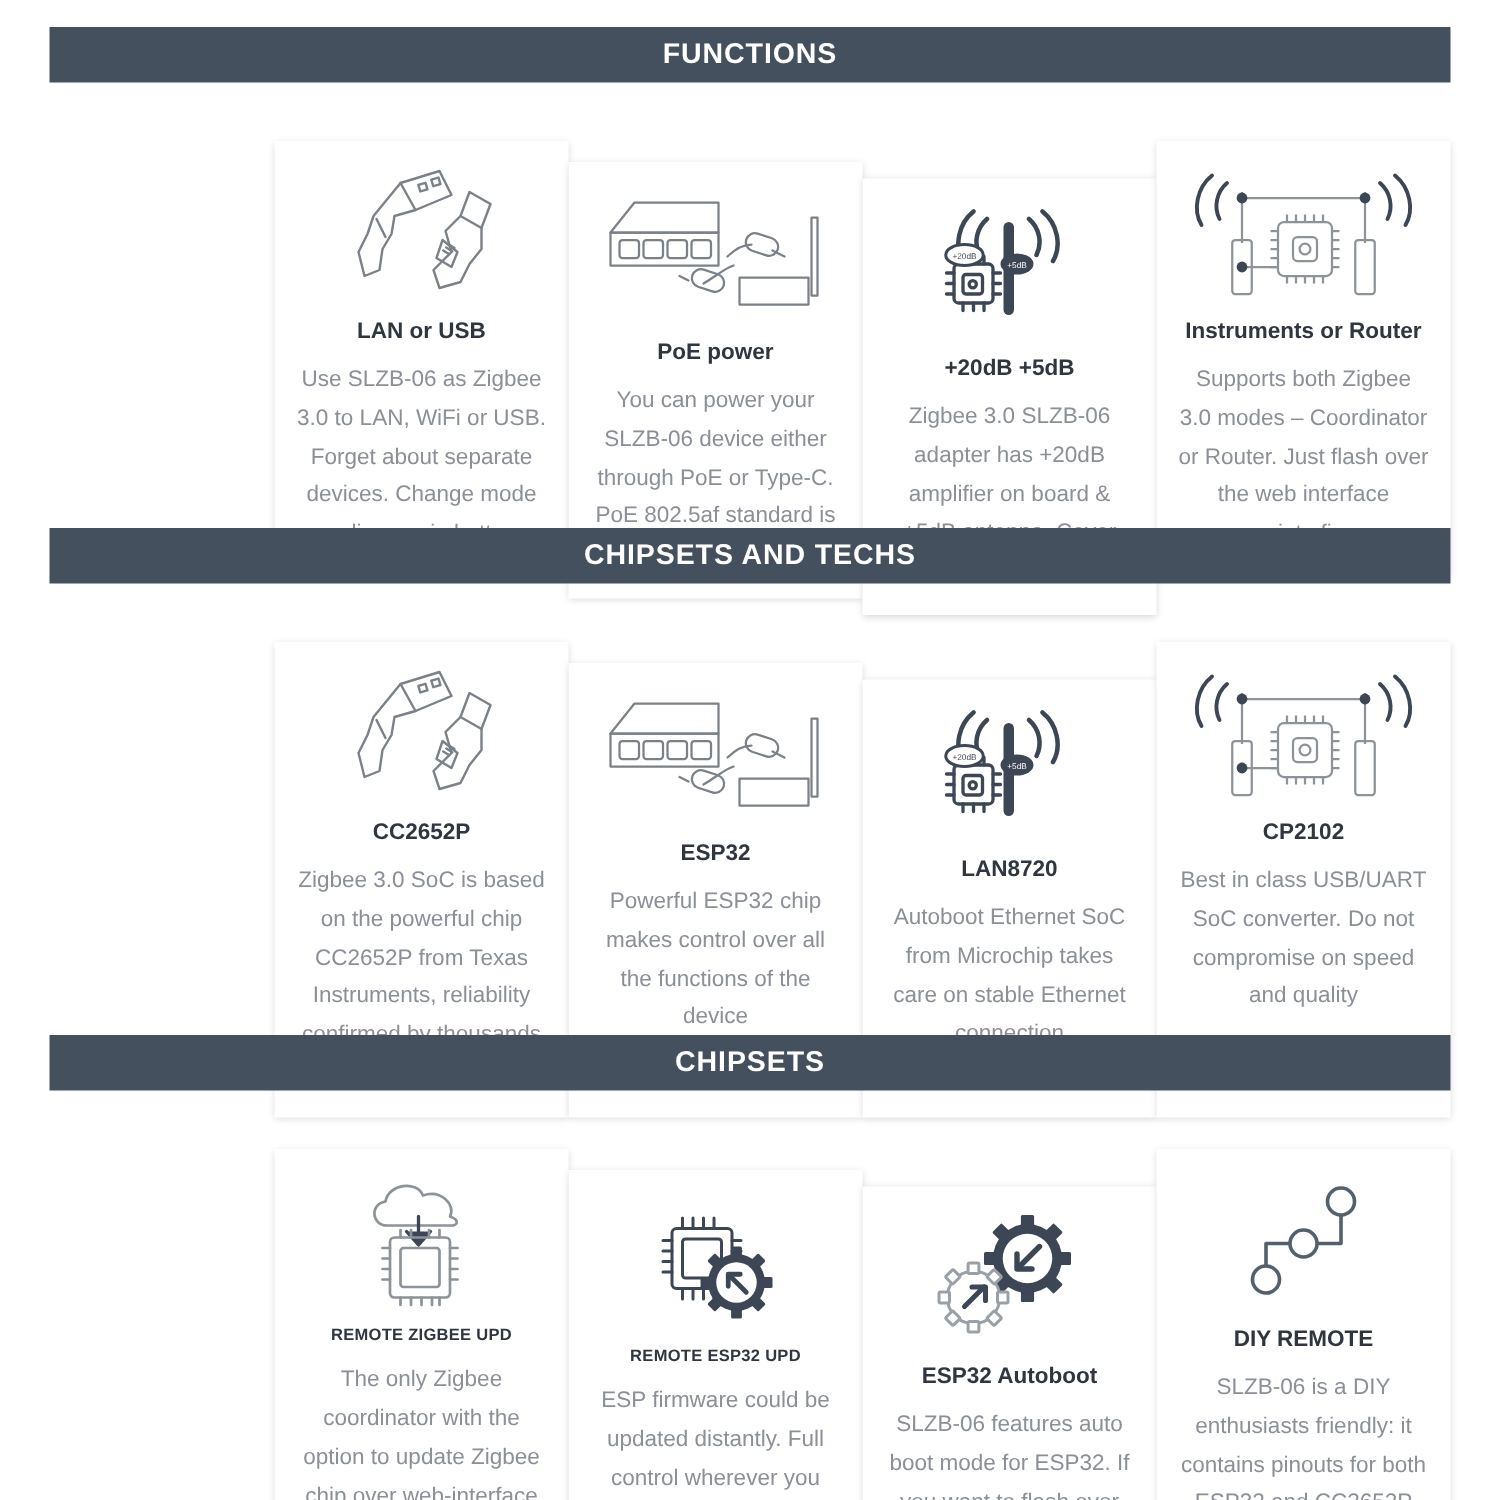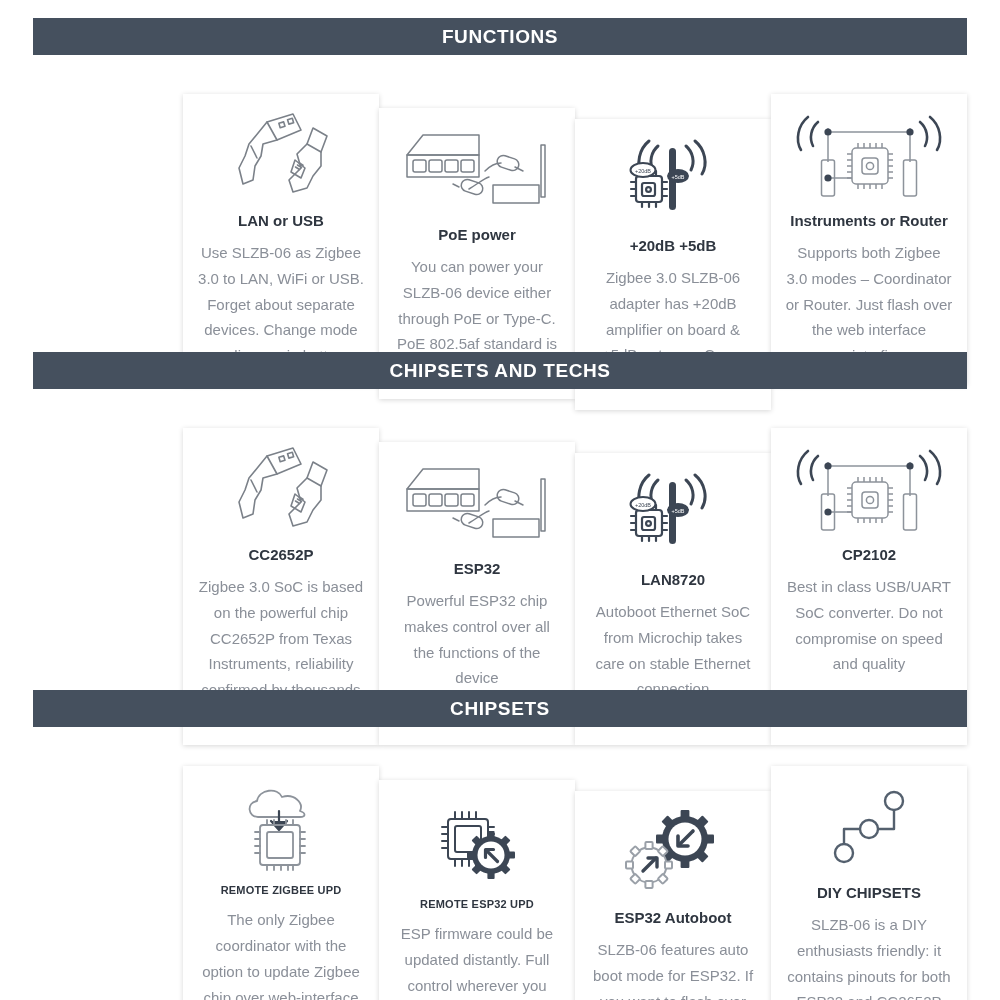--- a/index.html
+++ b/index.html
@@ -436,20 +436,20 @@
         <div class="icon-wrap">
           <svg width="110" height="90" viewBox="0 0 110 90">
             <g fill="none" stroke="#54606e" stroke-width="2.4" stroke-linejoin="round">
               <path d="M30 70 L30 46 L80 46 L80 18"></path>
               <circle cx="30" cy="70" r="9" fill="#ffffff"></circle>
               <circle cx="55" cy="46" r="9" fill="#ffffff"></circle>
               <circle cx="80" cy="18" r="9" fill="#ffffff"></circle>
             </g>
           </svg>
         </div>
-        <div class="card-title">DIY CHIPSETS</div>
+        <div class="card-title">DIY REMOTE</div>
         <div class="card-desc">SLZB-06 is a DIY enthusiasts friendly: it contains pinouts for both ESP32 and CC2652P chips</div>
       </div>
 
     </div>
   </div>
 
 </div>
 
 </body></html>

